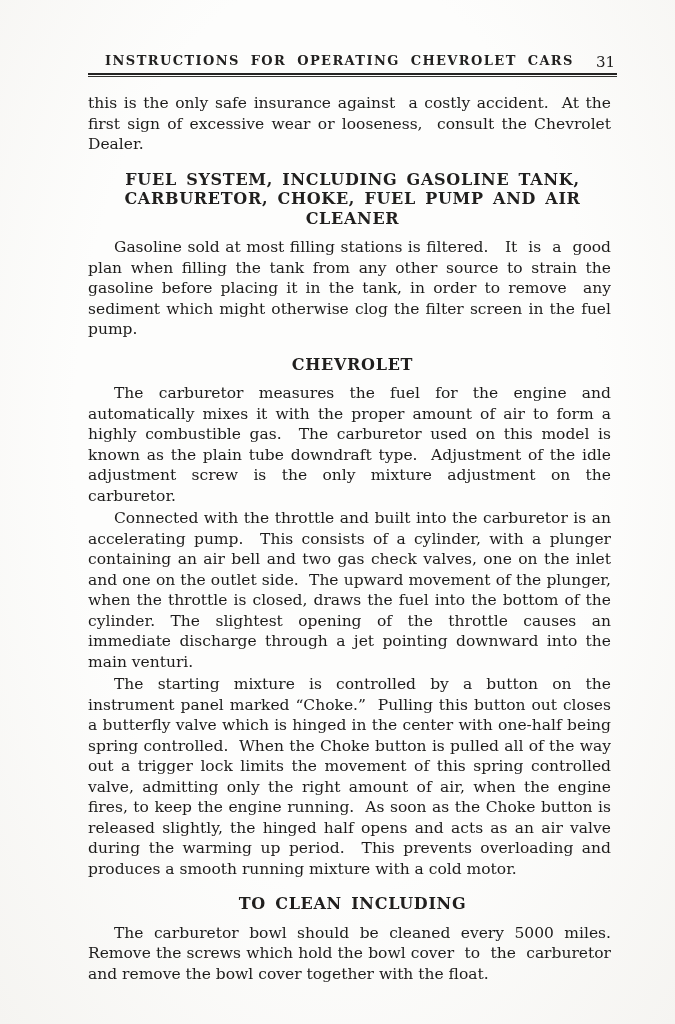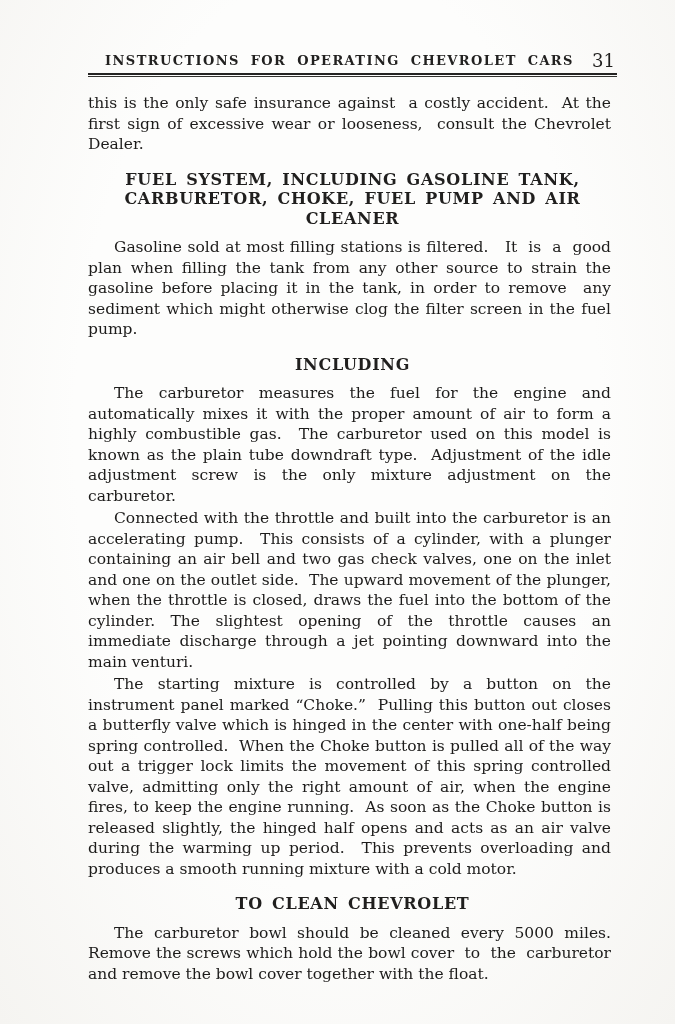--- a/index.html
+++ b/index.html
@@ -33,21 +33,21 @@
     font-weight: bold;
     letter-spacing: 1.4px;
     word-spacing: 5px;
     color: #222120;
     padding-right: 26px; 
   }
   .page-number {
     position: absolute;
     right: 2px;
     bottom: -1px;
-    font-size: 18px;
+    font-size: 15px;
     color: #1f1e1d;
   }
   .header-rule {
     margin-top: 3px;
     height: 1px;
     border-top: 2px solid #242322;
     border-bottom: 1px solid #343330;
     width: 100%;
   }
   .body-copy {
@@ -88,22 +88,22 @@
 
   <div class="header-rule"></div>
 
   <div class="body-copy">
 
     <p class="para no-indent">this is the only safe insurance against  a costly accident.  At the first sign of excessive wear or looseness,  consult the Chevrolet Dealer.</p>
 
     <h2 class="section-heading">FUEL SYSTEM, INCLUDING GASOLINE TANK, CARBURETOR, CHOKE, FUEL PUMP AND AIR CLEANER</h2>
     <p class="para">Gasoline sold at most filling stations is filtered.   It  is  a  good plan when filling the tank from any other source to strain the gasoline before placing it in the tank, in order to remove  any  sediment which might otherwise clog the filter screen in the fuel pump.</p>
 
-    <h2 class="section-heading">INCLUDING</h2>
+    <h2 class="section-heading">CHEVROLET</h2>
     <p class="para">The carburetor measures the fuel for the engine and automatically mixes it with the proper amount of air to form a highly combustible gas.  The carburetor used on this model is known as the plain tube downdraft type.  Adjustment of the idle adjustment screw is the only mixture adjustment on the carburetor.</p>
     <p class="para">Connected with the throttle and built into the carburetor is an accelerating pump.  This consists of a cylinder, with a plunger containing an air bell and two gas check valves, one on the inlet and one on the outlet side.  The upward movement of the plunger, when the throttle is closed, draws the fuel into the bottom of the cylinder. The slightest opening of the throttle causes an immediate discharge through a jet pointing downward into the main venturi.</p>
     <p class="para">The starting mixture is controlled by a button on the instrument panel marked “Choke.”  Pulling this button out closes a butterfly valve which is hinged in the center with one-half being spring controlled.  When the Choke button is pulled all of the way out a trigger lock limits the movement of this spring controlled valve, admitting only the right amount of air, when the engine fires, to keep the engine running.  As soon as the Choke button is released slightly, the hinged half opens and acts as an air valve during the warming up period.  This prevents overloading and produces a smooth running mixture with a cold motor.</p>
 
-    <h2 class="section-heading">TO CLEAN CHEVROLET</h2>
+    <h2 class="section-heading">TO CLEAN INCLUDING</h2>
     <p class="para">The carburetor bowl should be cleaned every 5000 miles.  Remove the screws which hold the bowl cover  to  the  carburetor and remove the bowl cover together with the float.</p>
 
   </div>
 </div>
 
 </body></html>

